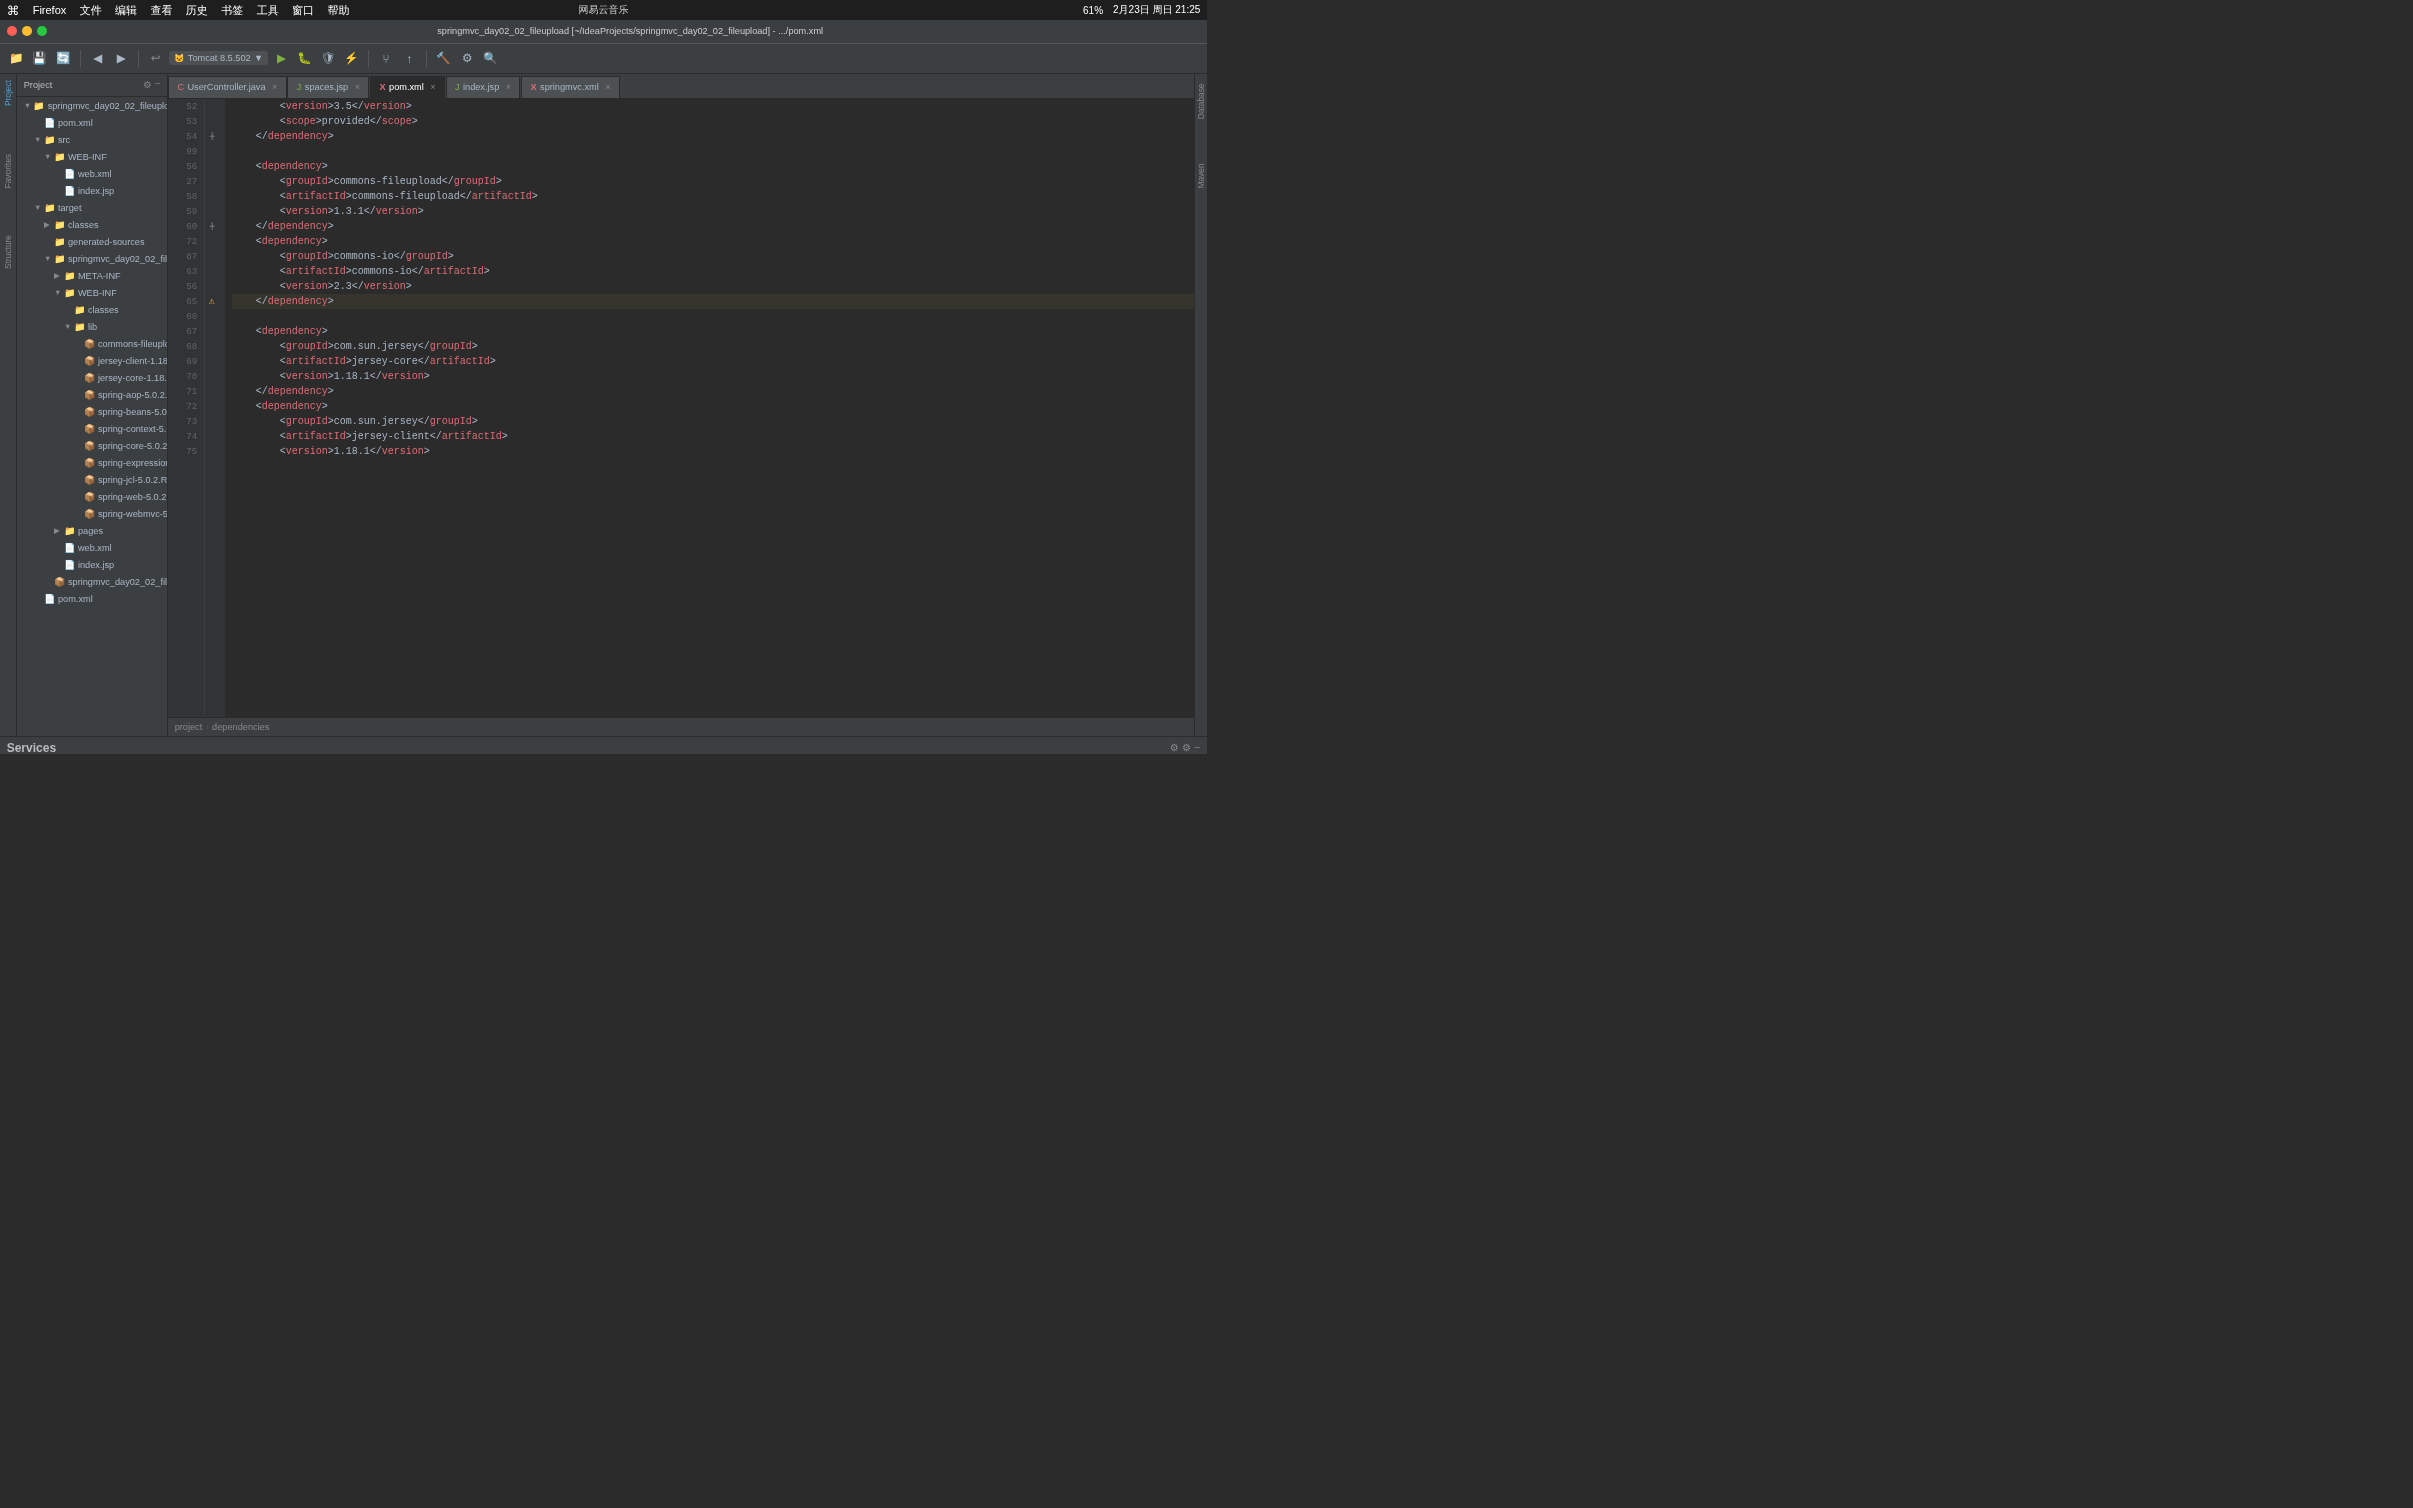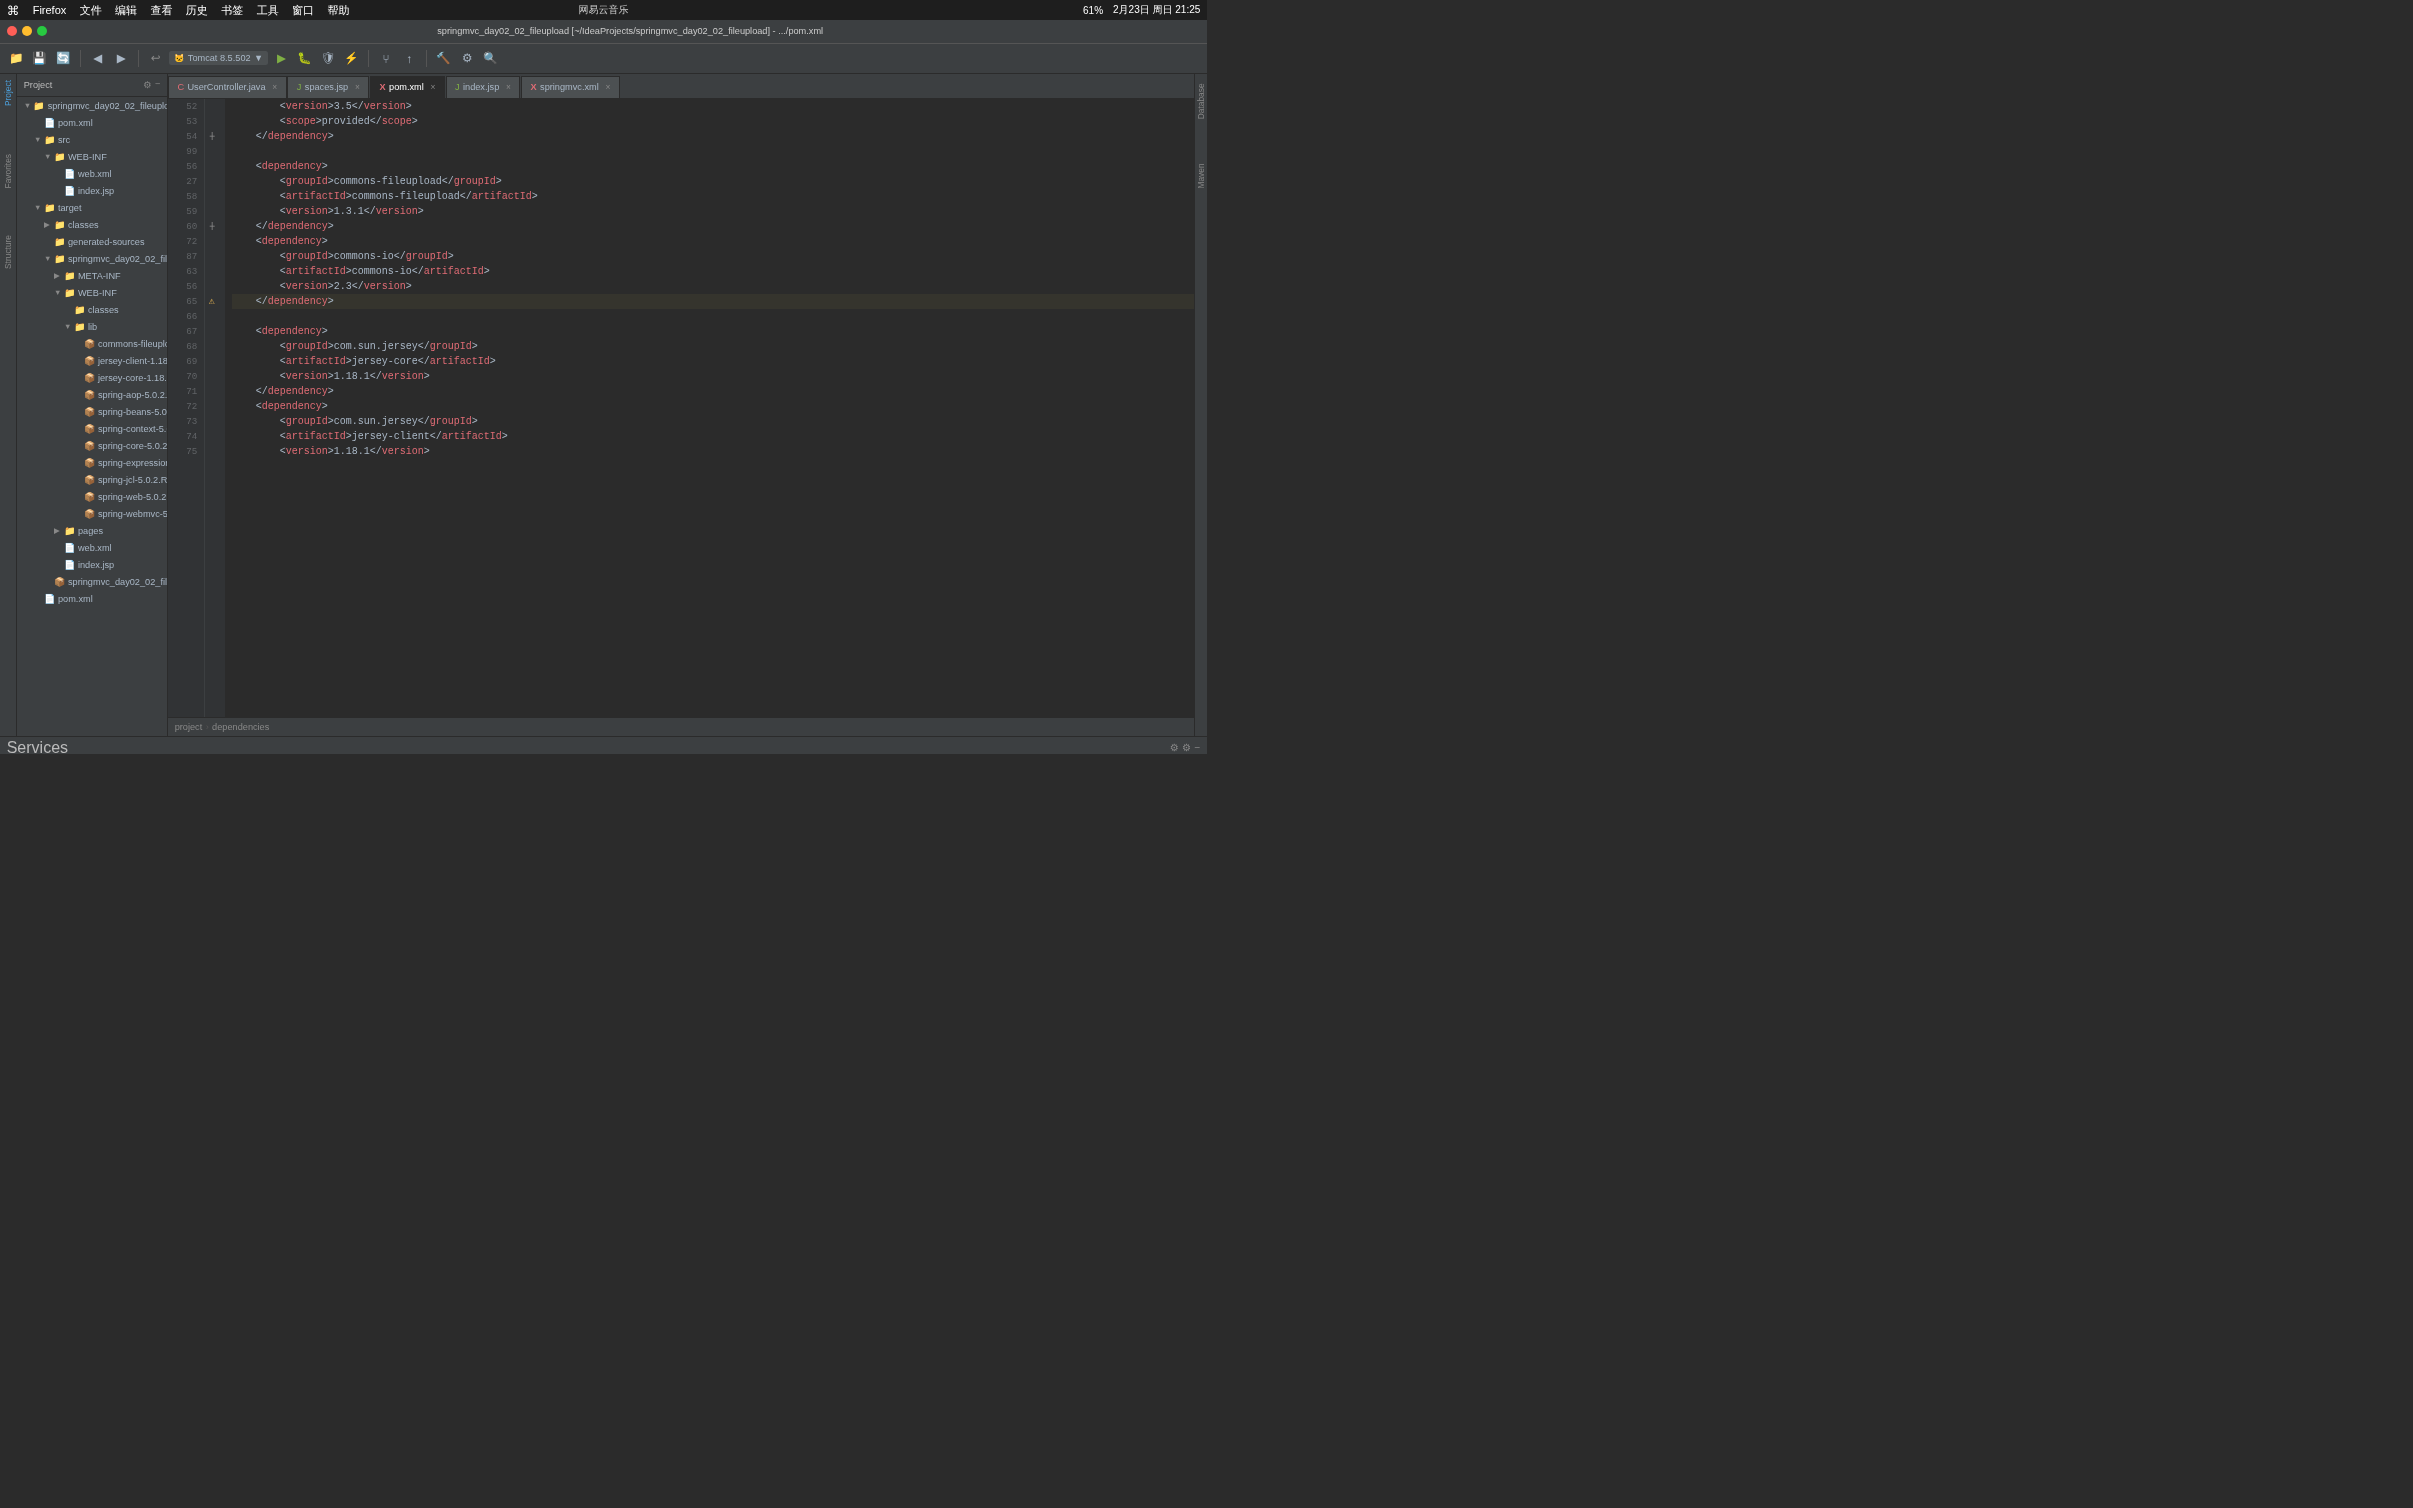--- a/index.html
+++ b/index.html
@@ -295,21 +295,21 @@
     }
     .bottom-panel-header {
       height: 23.5px;
       display: flex;
       align-items: center;
       padding: 0 6.7px;
       background: #3c3f41;
       border-bottom: 0.8px solid #2b2b2b;
       gap: 6.7px;
     }
-    .bottom-panel-title { font-size: 16px; font-weight: normal; color: #bbb; }
+    .bottom-panel-title { font-size: 12px; font-weight: bold; color: #bbb; }
     .bottom-panel-icons { margin-left: auto; display: flex; gap: 3.4px; color: #888; }
     .bottom-layout { display: flex; flex: 1; overflow: hidden; }
 
     
     .services-tree {
       width: 193px;
       border-right: 0.8px solid #2b2b2b;
       display: flex;
       flex-direction: column;
       overflow: hidden;

